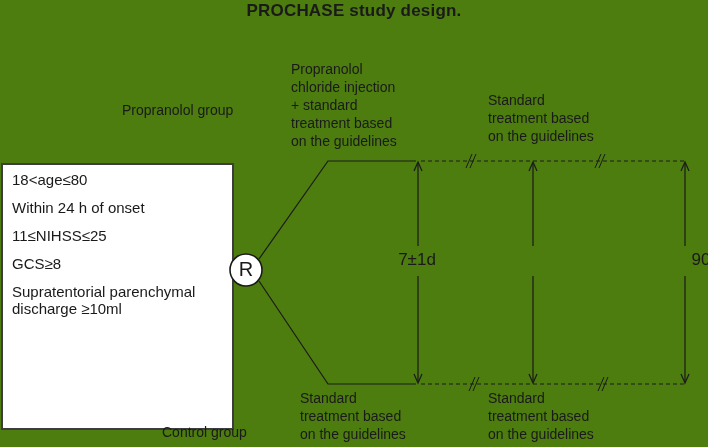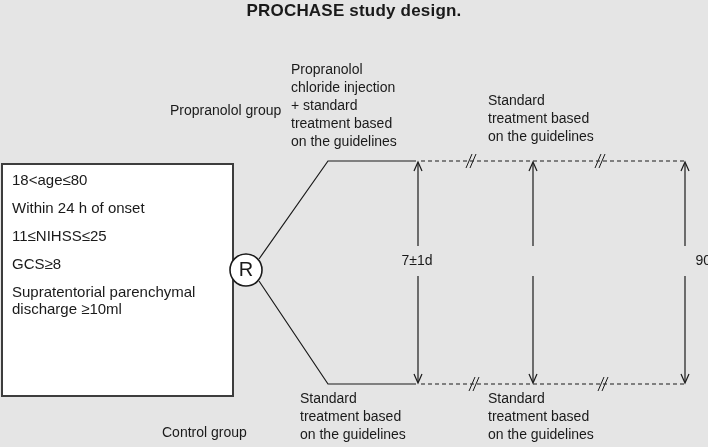--- a/index.html
+++ b/index.html
@@ -1,55 +1,55 @@
 <!DOCTYPE html>
 <html><head>
 <meta charset="utf-8">
 <style>
   html,body{margin:0;padding:0;background:#fff;}
   #stage{
     position:relative;
     width:708px;height:447px;
-    background:#e5e5e5;
+    background:#4d7c0f;
     font-family:"Liberation Sans","DejaVu Sans",sans-serif;
     color:#1a1a1a;
     overflow:hidden;
   }
   .abs{position:absolute;}
   .title{
     top:1px;left:0;width:708px;
     text-align:center;
     font-size:17px;font-weight:bold;
     letter-spacing:.2px;
   }
   .eligibility-box{
     left:1px;top:163px;
-    width:233px;height:234px;
+    width:233px;height:267px;
     border:2px solid #3d3d3d;
     box-sizing:border-box;
     padding:6px 6px 0 9px;
     background:#fff;
   }
   .criterion{
     font-size:15px;line-height:17px;
     margin-bottom:11px;
     white-space:pre-line;
   }
   .txt{
     font-size:14px;line-height:18px;
     white-space:pre-line;
   }
-  .group-label-top{left:122px;top:101px;margin-left:48px;}
+  .group-label-top{left:122px;top:101px;}
   .group-label-bottom{left:122px;top:423px;margin-left:40px;}
   .blk-top-initial{left:291px;top:60px;}
   .blk-top-follow{left:488px;top:91px;}
   .blk-bot-initial{left:300px;top:389px;}
   .blk-bot-follow{left:488px;top:389px;}
   .timepoint{
-    font-size:14px;line-height:18px;
+    font-size:17px;line-height:18px;
     top:251px;transform:translateX(-50%);
     white-space:nowrap;
     text-align:center;
   }
   .tp-0{left:417px;}
   .tp-1{left:537px;}
   .tp-2{left:683px;margin-left:32px;}
   .r-label{
     left:246px;top:269px;
     transform:translate(-50%,-50%);

